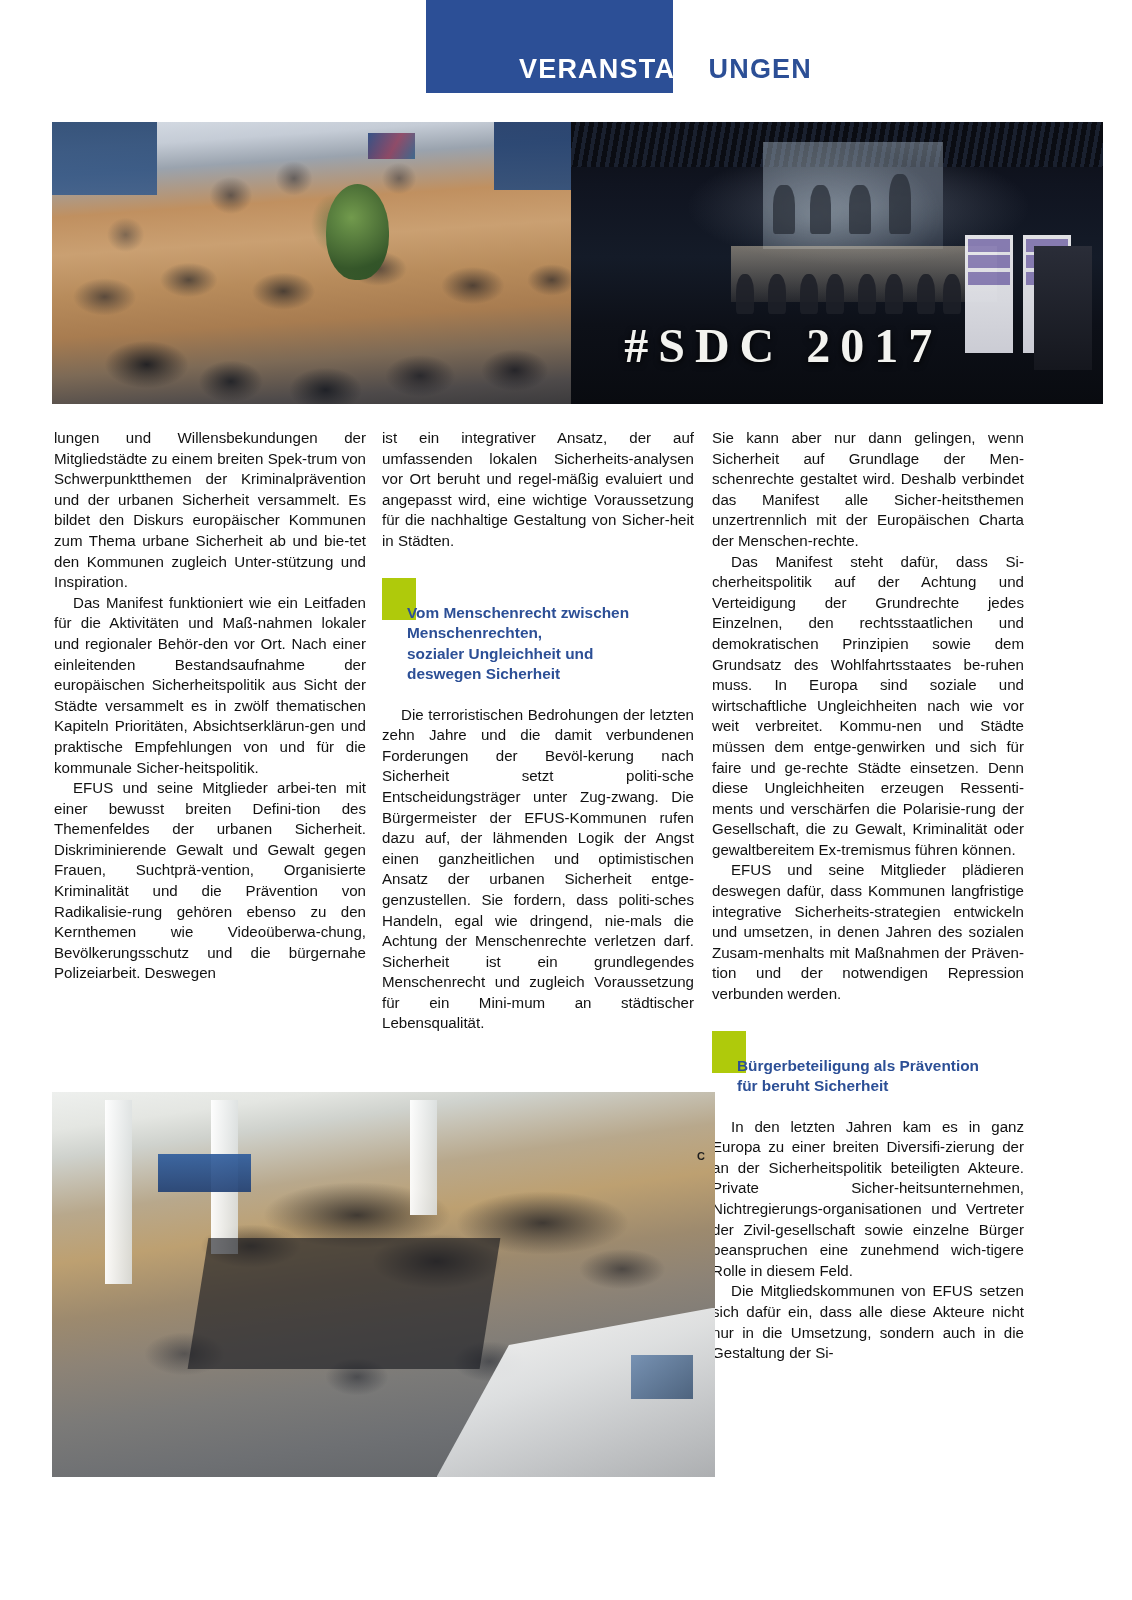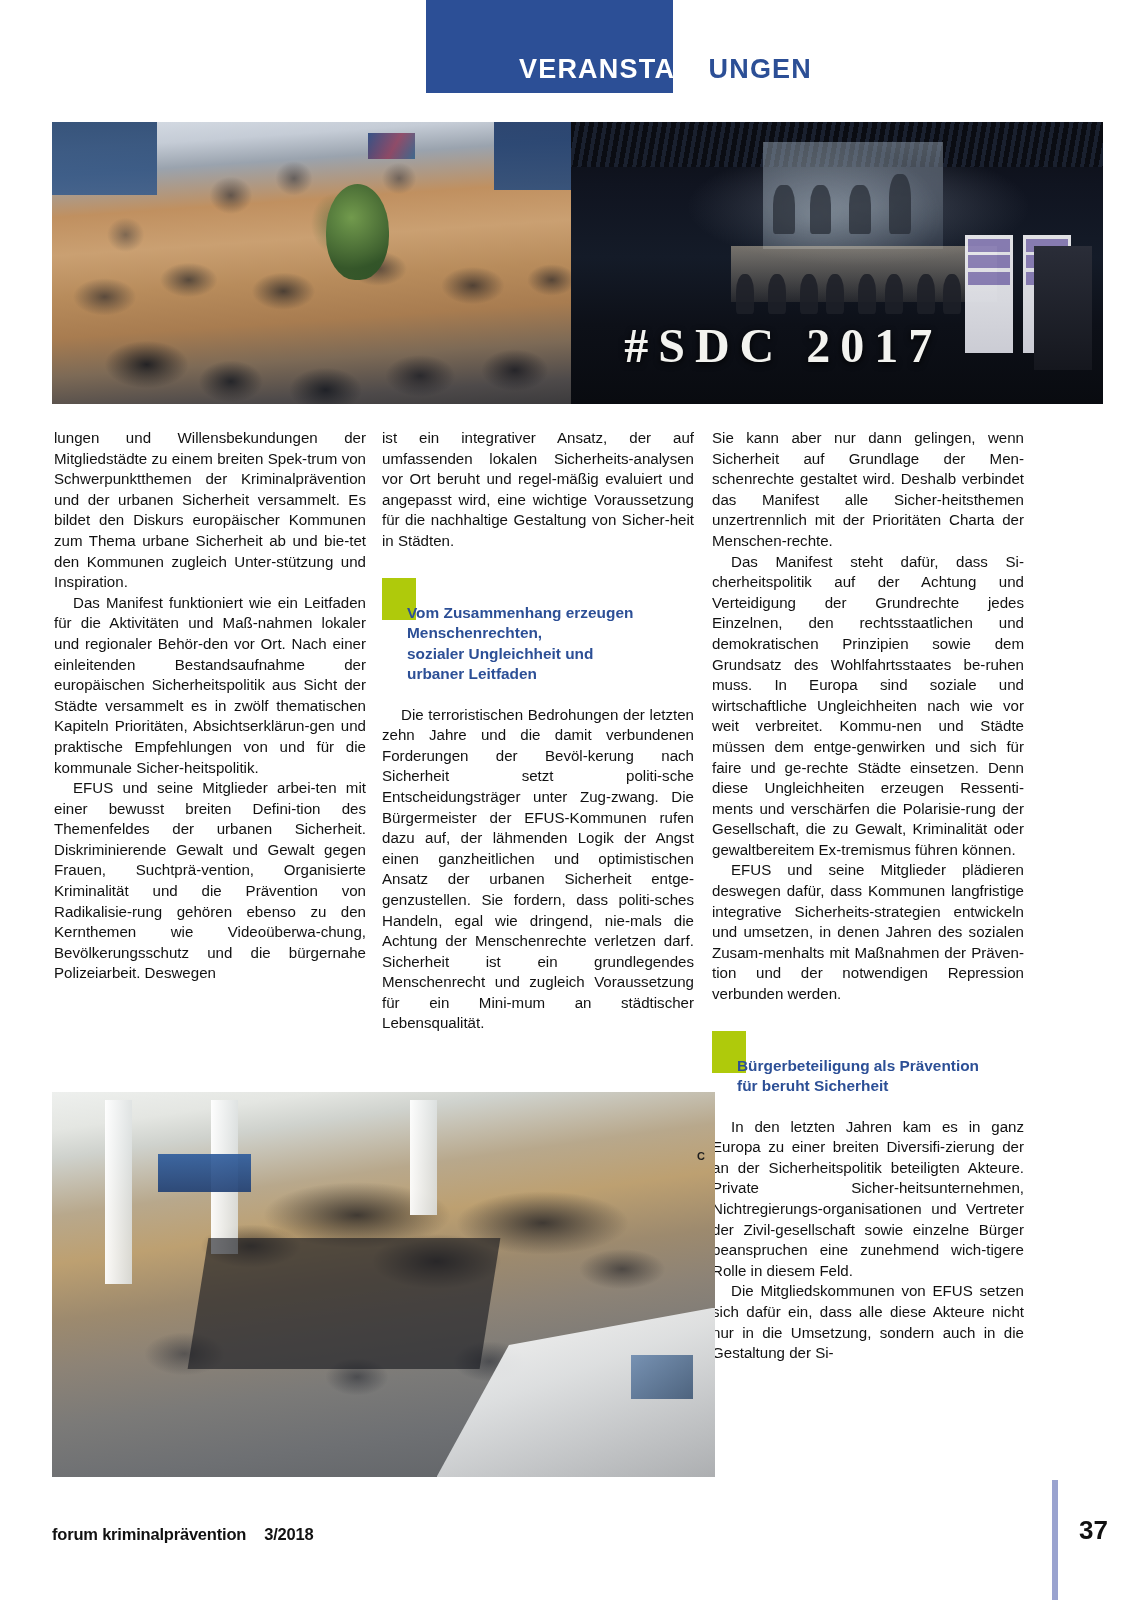--- a/index.html
+++ b/index.html
@@ -448,32 +448,32 @@
       <p class="body indent">Das Manifest funktioniert wie ein Leitfaden für die Aktivitäten und Maß-nahmen lokaler und regionaler Behör-den vor Ort. Nach einer einleitenden Bestandsaufnahme der europäischen Sicherheitspolitik aus Sicht der Städte versammelt es in zwölf thematischen Kapiteln Prioritäten, Absichtserklärun-gen und praktische Empfehlungen von und für die kommunale Sicher-heitspolitik.</p>
       <p class="body indent">EFUS und seine Mitglieder arbei-ten mit einer bewusst breiten Defini-tion des Themenfeldes der urbanen Sicherheit. Diskriminierende Gewalt und Gewalt gegen Frauen, Suchtprä-vention, Organisierte Kriminalität und die Prävention von Radikalisie-rung gehören ebenso zu den Kernthemen wie Videoüberwa-chung, Bevölkerungsschutz und die bürgernahe Polizeiarbeit. Deswegen</p>
     </div>
 
     <div class="col col-2">
       <p class="body">ist ein integrativer Ansatz, der auf umfassenden lokalen Sicherheits-analysen vor Ort beruht und regel-mäßig evaluiert und angepasst wird, eine wichtige Voraussetzung für die nachhaltige Gestaltung von Sicher-heit in Städten.</p>
 
       <div class="subhead-block">
         <div class="subhead-swatch"></div>
         <div class="subhead-text">
-          <span class="ln">Vom Zusammenhang erzeugen</span>
+          <span class="ln">Vom Menschenrecht zwischen</span>
           <span class="ln">Menschenrechten,</span>
           <span class="ln">sozialer Ungleichheit und</span>
-          <span class="ln">urbaner Leitfaden</span>
+          <span class="ln">deswegen Sicherheit</span>
         </div>
       </div>
 
       <p class="body indent" style="margin-top:20px">Die terroristischen Bedrohungen der letzten zehn Jahre und die damit verbundenen Forderungen der Bevöl-kerung nach Sicherheit setzt politi-sche Entscheidungsträger unter Zug-zwang. Die Bürgermeister der EFUS-Kommunen rufen dazu auf, der lähmenden Logik der Angst einen ganzheitlichen und optimistischen Ansatz der urbanen Sicherheit entge-genzustellen. Sie fordern, dass politi-sches Handeln, egal wie dringend, nie-mals die Achtung der Menschenrechte verletzen darf. Sicherheit ist ein grundlegendes Menschenrecht und zugleich Voraussetzung für ein Mini-mum an städtischer Lebensqualität.</p>
     </div>
 
     <div class="col col-3">
-      <p class="body">Sie kann aber nur dann gelingen, wenn Sicherheit auf Grundlage der Men-schenrechte gestaltet wird. Deshalb verbindet das Manifest alle Sicher-heitsthemen unzertrennlich mit der Prioritäten Charta der Menschen-rechte.</p>
+      <p class="body">Sie kann aber nur dann gelingen, wenn Sicherheit auf Grundlage der Men-schenrechte gestaltet wird. Deshalb verbindet das Manifest alle Sicher-heitsthemen unzertrennlich mit der Europäischen Charta der Menschen-rechte.</p>
       <p class="body indent">Das Manifest steht dafür, dass Si-cherheitspolitik auf der Achtung und Verteidigung der Grundrechte jedes Einzelnen, den rechtsstaatlichen und demokratischen Prinzipien sowie dem Grundsatz des Wohlfahrtsstaates be-ruhen muss. In Europa sind soziale und wirtschaftliche Ungleichheiten nach wie vor weit verbreitet. Kommu-nen und Städte müssen dem entge-genwirken und sich für faire und ge-rechte Städte einsetzen. Denn diese Ungleichheiten erzeugen Ressenti-ments und verschärfen die Polarisie-rung der Gesellschaft, die zu Gewalt, Kriminalität oder gewaltbereitem Ex-tremismus führen können.</p>
       <p class="body indent">EFUS und seine Mitglieder plädieren deswegen dafür, dass Kommunen langfristige integrative Sicherheits-strategien entwickeln und umsetzen, in denen Jahren des sozialen Zusam-menhalts mit Maßnahmen der Präven-tion und der notwendigen Repression verbunden werden.</p>
 
       <div class="subhead-block">
         <div class="subhead-swatch"></div>
         <div class="subhead-text">
           <span class="ln">Bürgerbeteiligung als Prävention</span>
           <span class="ln">für beruht Sicherheit</span>
         </div>
       </div>
@@ -488,21 +488,14 @@
     <div class="pillar" style="left:24%; height:40%"></div>
     <div class="pillar" style="left:54%; height:30%"></div>
     <div class="blue-stand"></div>
     <div class="dark-carpet"></div>
     <div class="booth">
       <div class="panelimg"></div>
     </div>
     <div class="marker-c">C</div>
   </div>
 
-  <div class="footer">
-    <div class="footer-meta">
-      <span>forum kriminalprävention</span><span class="issue">3/2018</span>
-    </div>
-    <div class="footer-rule"></div>
-    <div class="footer-pageno">37</div>
-  </div>
 
 </div>
 
 </body></html>

